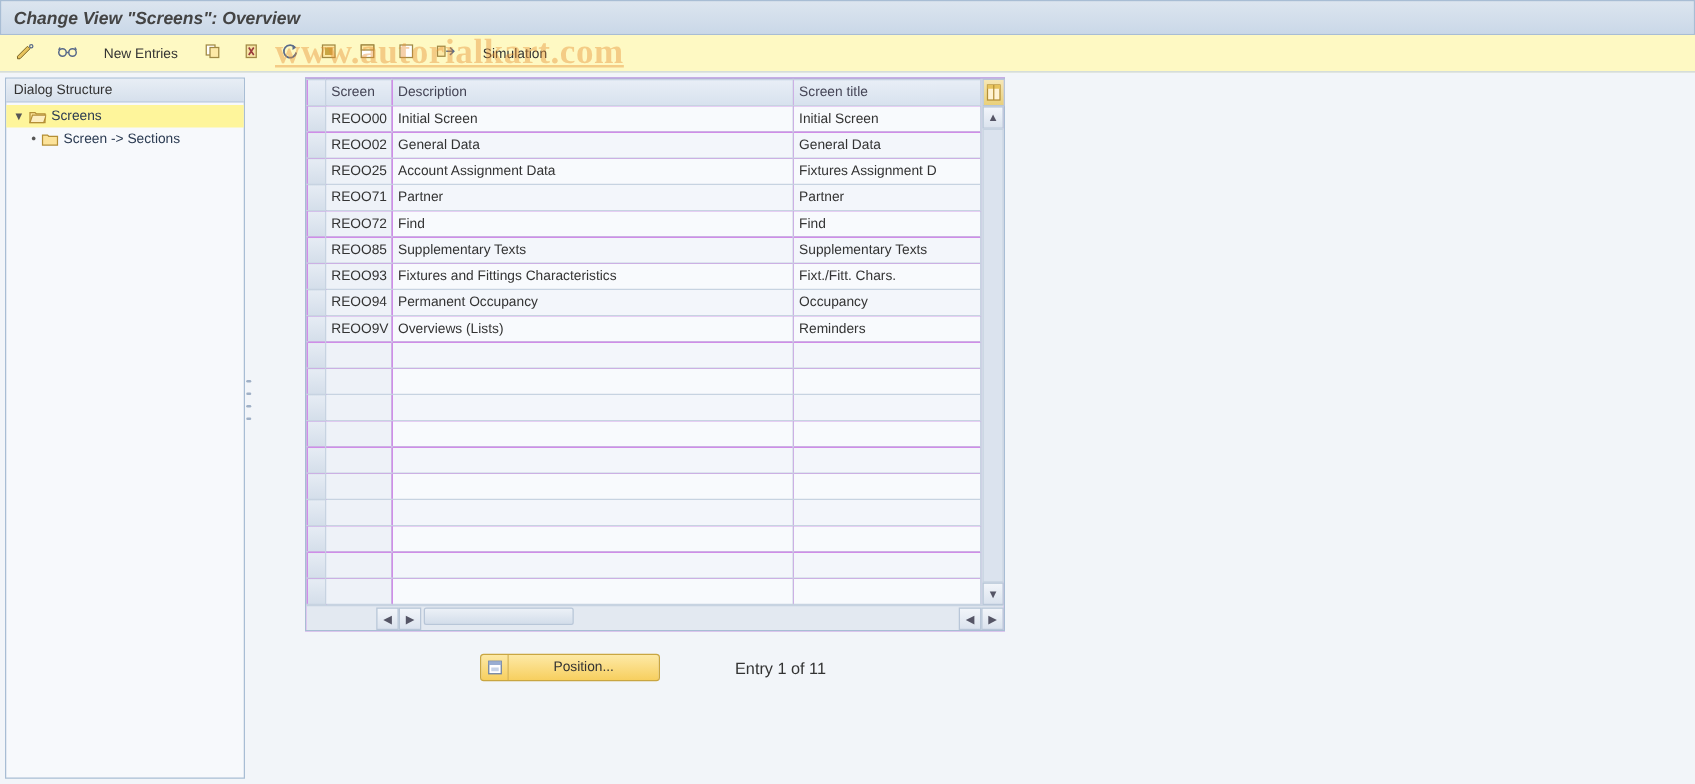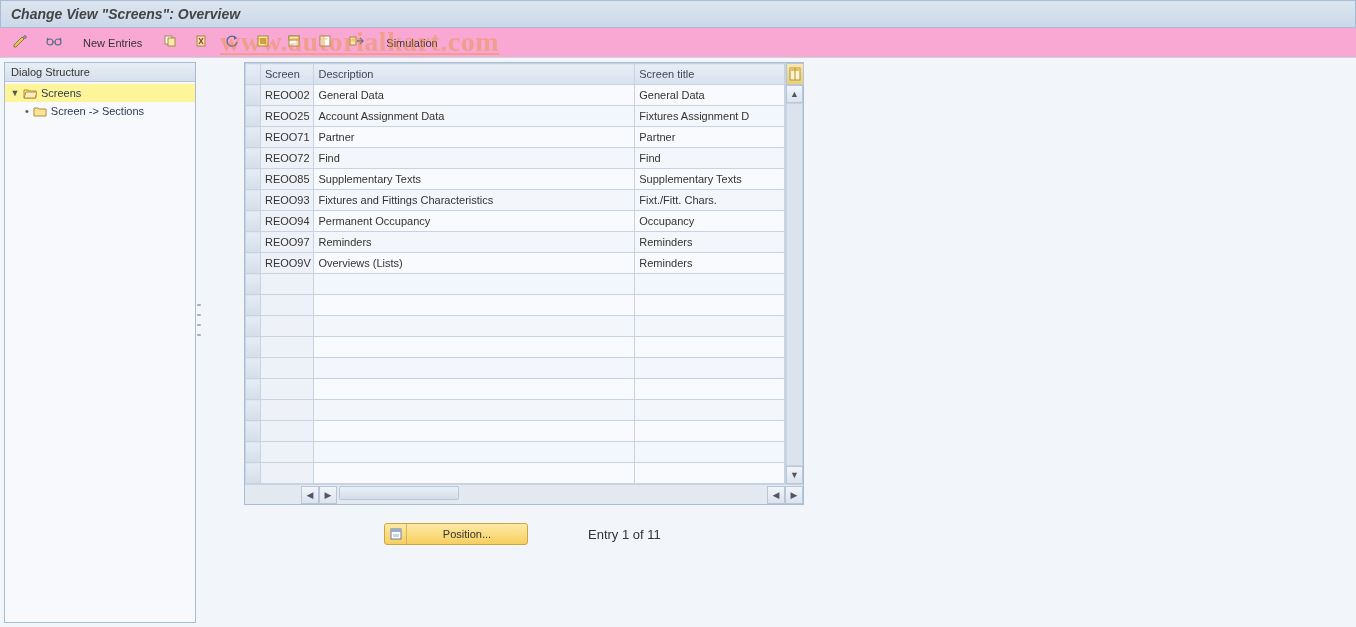--- a/index.html
+++ b/index.html
@@ -23,21 +23,21 @@
       font-weight: bold;
       font-size: 14px;
       color: #444;
     }
     .toolbar {
       height: 30px;
       display: flex;
       align-items: center;
       padding: 2px 8px;
       gap: 7px;
-      background: #f9a8d4;
+      background: #fef9c3;
       border-bottom: 1px solid #c8d4e2;
     }
     .toolbar-btn {
       display: inline-flex;
       align-items: center;
       justify-content: center;
       height: 22px;
       min-width: 22px;
       padding: 0 4px;
       border: 1px solid transparent;
@@ -375,20 +375,26 @@
               <tr>
                 <th class="row-selector"></th>
                 <th class="col-screen">Screen</th>
                 <th class="col-desc">Description</th>
                 <th class="col-title">Screen title</th>
               </tr>
             </thead>
             <tbody id="grid-body">
                 <tr>
                   <td class="row-selector"></td>
+                  <td class="col-screen">REOO00</td>
+                  <td class="col-desc" contenteditable="true" style="">Initial Screen</td>
+                  <td class="col-title" contenteditable="true" style="">Initial Screen</td>
+                </tr>
+                <tr>
+                  <td class="row-selector"></td>
                   <td class="col-screen">REOO02</td>
                   <td class="col-desc" contenteditable="true" style="">General Data</td>
                   <td class="col-title" contenteditable="true" style="">General Data</td>
                 </tr>
                 <tr>
                   <td class="row-selector"></td>
                   <td class="col-screen">REOO25</td>
                   <td class="col-desc" contenteditable="true" style="">Account Assignment Data</td>
                   <td class="col-title" contenteditable="true" style="">Fixtures Assignment D</td>
                 </tr>
@@ -414,26 +420,20 @@
                   <td class="row-selector"></td>
                   <td class="col-screen">REOO93</td>
                   <td class="col-desc" contenteditable="true" style="">Fixtures and Fittings Characteristics</td>
                   <td class="col-title" contenteditable="true" style="">Fixt./Fitt. Chars.</td>
                 </tr>
                 <tr>
                   <td class="row-selector"></td>
                   <td class="col-screen">REOO94</td>
                   <td class="col-desc" contenteditable="true" style="">Permanent Occupancy</td>
                   <td class="col-title" contenteditable="true" style="">Occupancy</td>
-                </tr>
-                <tr>
-                  <td class="row-selector"></td>
-                  <td class="col-screen">REOO97</td>
-                  <td class="col-desc" contenteditable="true" style="">Reminders</td>
-                  <td class="col-title" contenteditable="true" style="">Reminders</td>
                 </tr>
                 <tr>
                   <td class="row-selector"></td>
                   <td class="col-screen">REOO9V</td>
                   <td class="col-desc" contenteditable="true" style="">Overviews (Lists)</td>
                   <td class="col-title" contenteditable="true" style="">Reminders</td>
                 </tr>
                 <tr>
                   <td class="row-selector"></td>
                   <td class="col-screen"></td>

